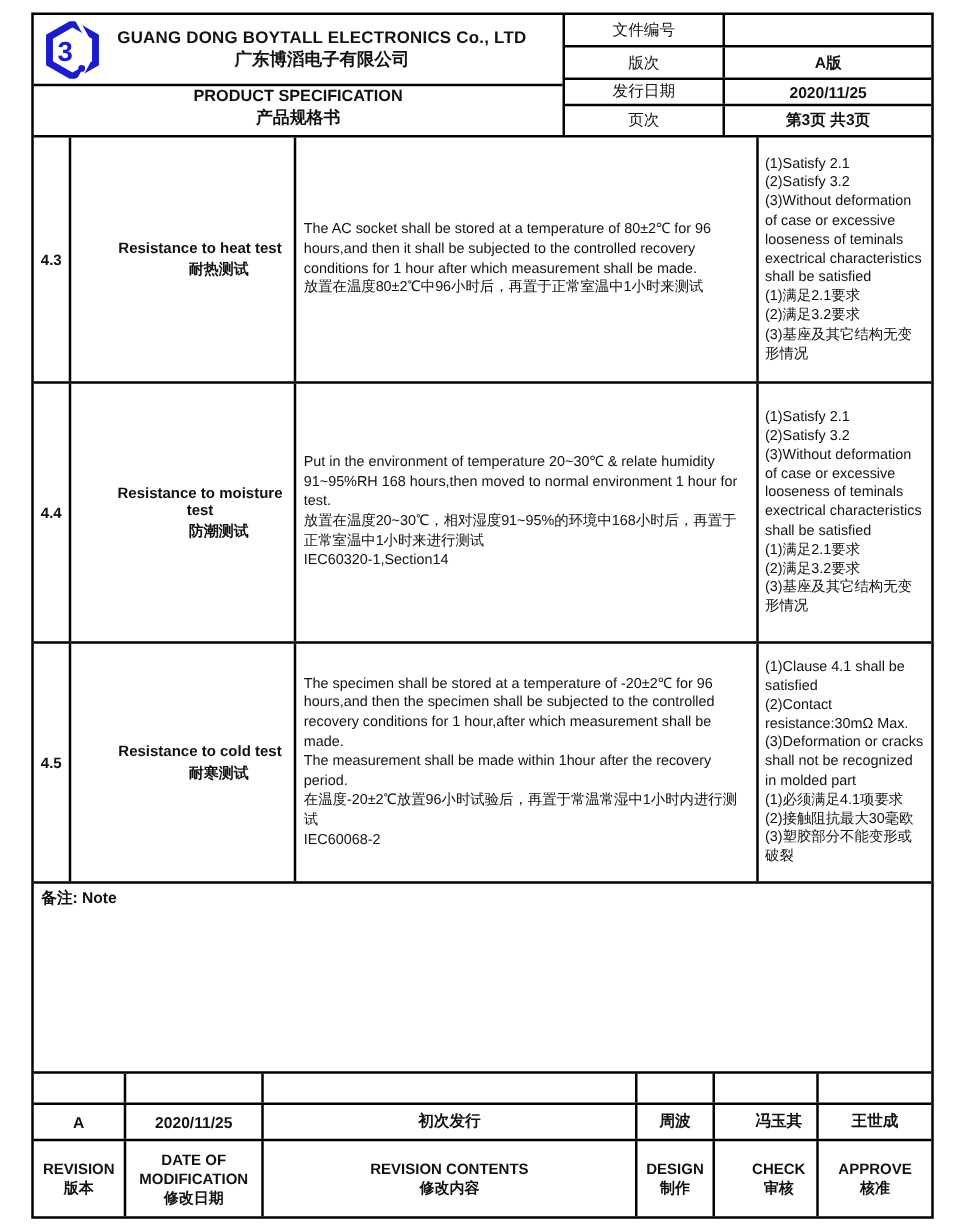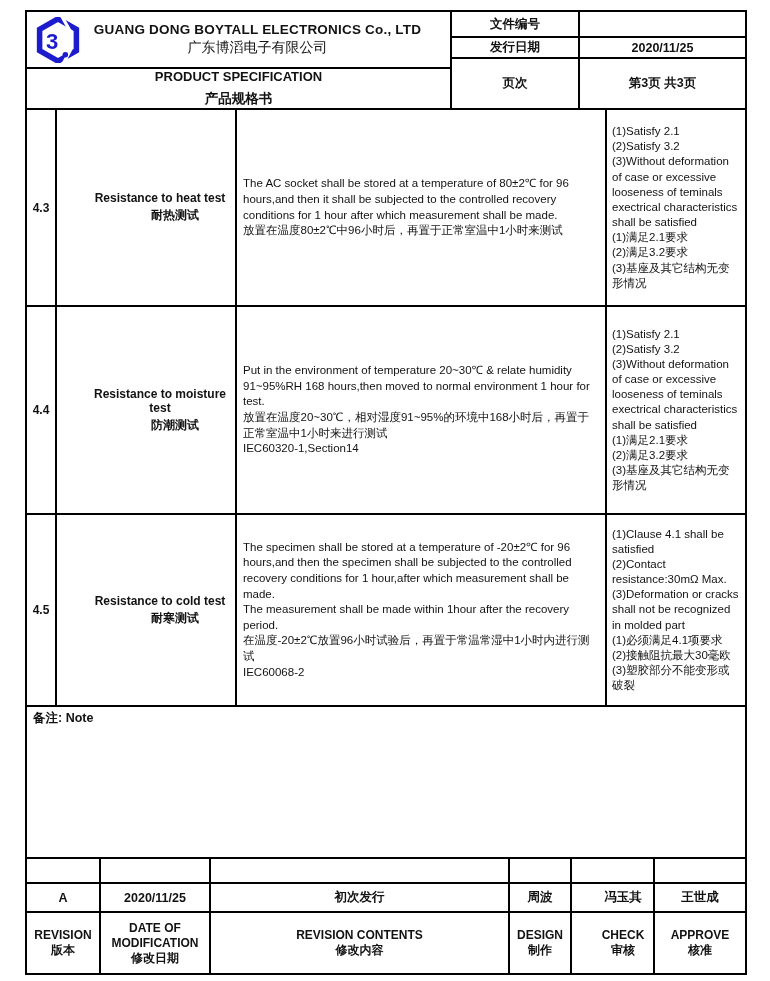--- a/index.html
+++ b/index.html
@@ -19,29 +19,29 @@
   }
   .cell { display:flex; align-items:center; justify-content:center; }
 
   
   .hdr { height: 98px; display:flex; border-bottom: 2px solid #000; flex: none; }
   .hdr-left { width: 425px; border-right: 2px solid #000; display:flex; flex-direction:column; }
   .company-block { height: 57px; border-bottom: 2px solid #000; position:relative;
                    display:flex; flex-direction:column; align-items:center; justify-content:center; }
   .logo-wrap { position:absolute; left: 8px; top: 5px; width: 46px; height: 46px; }
   .company-en { font-size: 13.5px; font-weight: bold; letter-spacing: .2px; padding-left: 38px; }
-  .company-cn { font-size: 14px; font-weight: normal; padding-left: 38px; margin-top: 2px; }
-  .title-block { flex: 1; display:flex; flex-direction:column; align-items:center; justify-content:space-between; }
+  .company-cn { font-size: 14px; font-weight: bold; padding-left: 38px; margin-top: 2px; }
+  .title-block { flex: 1; display:flex; flex-direction:column; align-items:center; justify-content:flex-start; }
   .title-en { font-size: 13px; font-weight: bold; }
   .title-cn { font-size: 13.5px; font-weight: bold; margin-top: 1px; }
   .hdr-right { flex: 1; display:flex; flex-direction:column; }
   .meta-row { display:flex; border-bottom: 2px solid #000; flex:none; }
   .meta-row:last-child { border-bottom: none; flex: 1; }
   .meta-row.r1 { height: 26px; } .meta-row.r2 { height: 26px; } .meta-row.r3 { height: 21px; }
-  .meta-label { width: 128px; border-right: 2px solid #000; font-size: 12.5px; font-weight: bold; }
+  .meta-label { width: 128px; border-right: 2px solid #000; font-size: 12.5px; font-weight: normal; }
   .meta-value { flex: 1; font-size: 12.5px; font-weight: bold; }
 
   
   .spec-row { display:flex; border-bottom: 2px solid #000; flex:none; }
   .spec-row.h43 { height: 197px; } .spec-row.h44 { height: 208px; } .spec-row.h45 { height: 192px; }
   .c-num  { width: 30px;  border-right: 2px solid #000; font-size: 12px; font-weight: bold; }
   .c-name { width: 152px; border-right: 2px solid #000; flex-direction: column; padding: 0 4px; text-align:center;margin-left:28px; }
   .c-name .en { font-size: 12px; font-weight: bold; }
   .c-name .cn { font-size: 12px; font-weight: bold; margin-top: 2px; padding-left: 30px; }
   .c-desc { width: 370px; border-right: 2px solid #000; justify-content:flex-start; padding: 4px 6px; }
@@ -89,20 +89,24 @@
         </div>
         <div class="title-block">
           <div class="title-en">PRODUCT SPECIFICATION</div>
           <div class="title-cn">产品规格书</div>
         </div>
       </div>
       <div class="hdr-right">
         <div class="meta-row r1">
           <div class="cell meta-label">文件编号</div>
         </div>
+        <div class="meta-row r2">
+          <div class="cell meta-label">版次</div>
+          <div class="cell meta-value">A版</div>
+        </div>
         <div class="meta-row r3">
           <div class="cell meta-label">发行日期</div>
           <div class="cell meta-value">2020/11/25</div>
         </div>
         <div class="meta-row r4">
           <div class="cell meta-label">页次</div>
           <div class="cell meta-value">第3页  共3页</div>
         </div>
       </div>
     </div>

